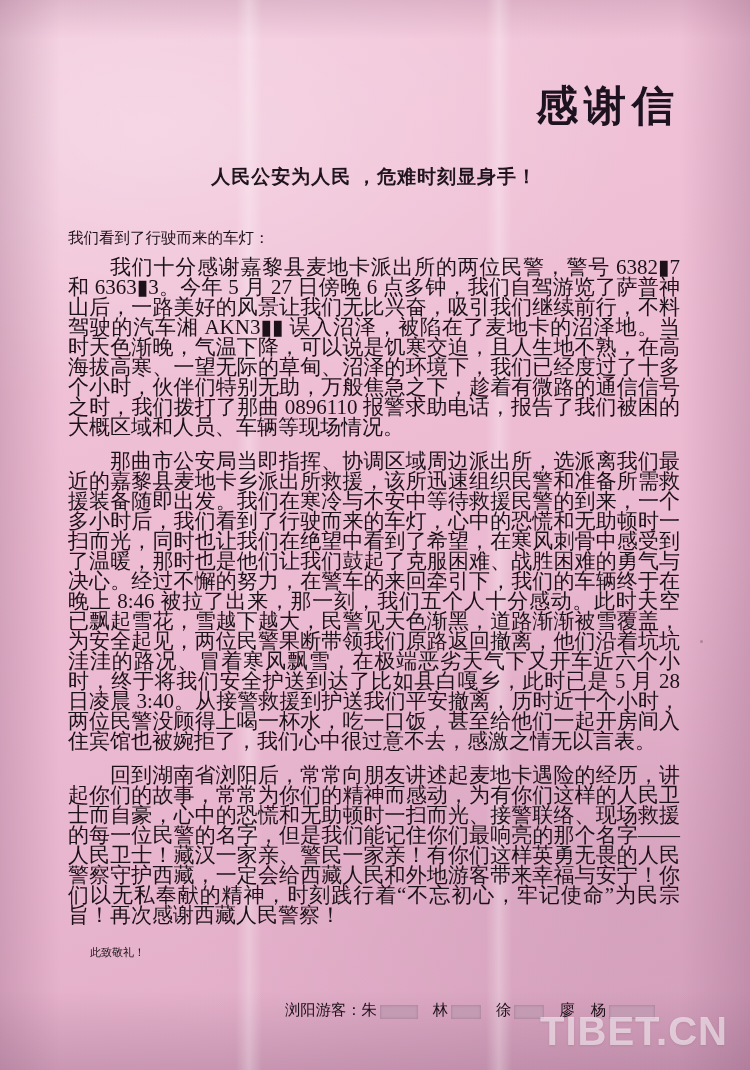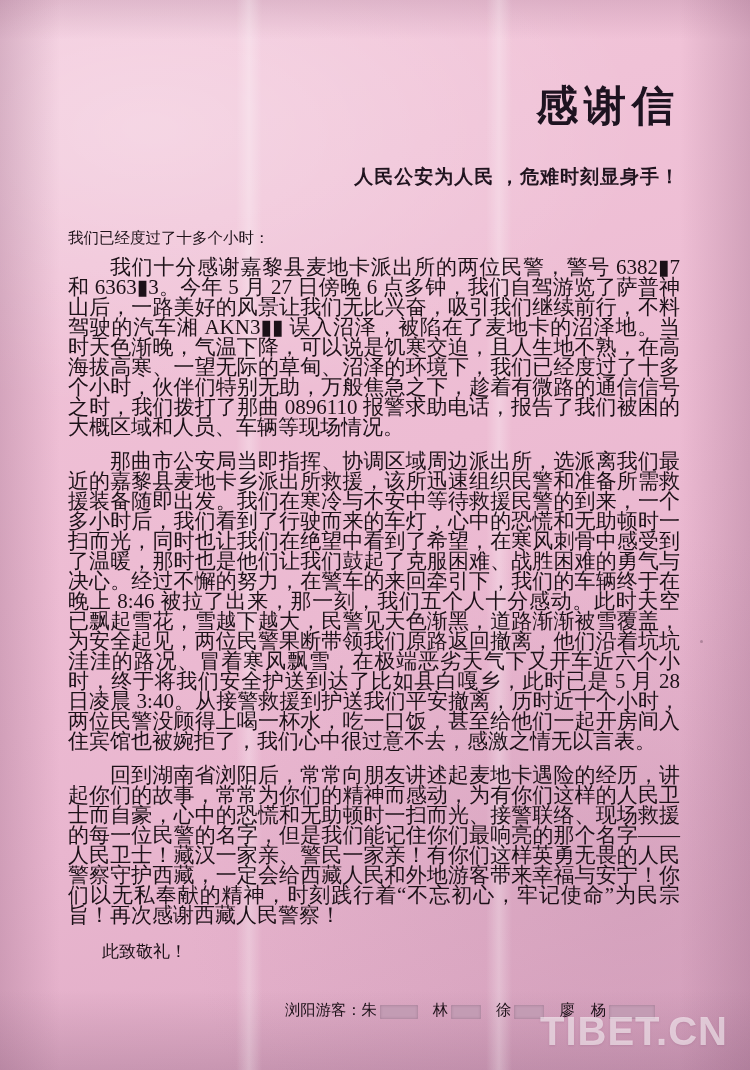--- a/index.html
+++ b/index.html
@@ -68,21 +68,21 @@
   .title {
     text-align: right;
     font-size: 42px;
     font-weight: bold;
     letter-spacing: 6px;
     color: #1d1320;
     margin: 18px 0 0 0;
     font-family: "Liberation Serif", "DejaVu Serif", serif;
   }
   .subtitle {
-    text-align: right;
+    text-align: center;
     font-size: 19px;
     font-weight: bold;
     color: #20141f;
     margin-top: 30px;
     letter-spacing: 1px;
   }
   .salutation {
     margin-top: 36px;
     font-size: 15.5px;
     color: #1c1118;
@@ -99,21 +99,21 @@
   .para {
     text-indent: 2em;
     margin: 0 0 0 0;
   }
   .para + .para {
     margin-top: 14px;
   }
   .closing {
     text-indent: 2em;
     margin-top: 12px;
-    font-size: 17px;
+    font-size: 11px;
     line-height: 30px;
     color: #1c1118;
   }
   .sign-block {
     margin-top: 26px;
     text-align: right;
     font-size: 15.3px;
     line-height: 34px;
     color: #1c1118;
     padding-right: 24px;
@@ -162,21 +162,21 @@
   <div class="shade-bottom"></div>
   <div class="fold f1"></div>
   <div class="fold f2"></div>
 
   <div class="speck" style="left:540px; top:866px; width:4px; height:4px;"></div>
   <div class="speck" style="left:700px; top:640px; width:3px; height:3px;"></div>
 
   <div class="content">
     <h1 class="title">感谢信</h1>
     <div class="subtitle">人民公安为人民 ，危难时刻显身手！</div>
-    <div class="salutation">我们已经度过了十多个小时：</div>
+    <div class="salutation">我们看到了行驶而来的车灯：</div>
 
     <div class="body-text">
       <p class="para">我们十分感谢嘉黎县麦地卡派出所的两位民警，警号 6382▮7 和 6363▮3。今年 5 月 27 日傍晚 6 点多钟，我们自驾游览了萨普神山后，一路美好的风景让我们无比兴奋，吸引我们继续前行，不料驾驶的汽车湘 AKN3▮▮ 误入沼泽，被陷在了麦地卡的沼泽地。当时天色渐晚，气温下降，可以说是饥寒交迫，且人生地不熟，在高海拔高寒、一望无际的草甸、沼泽的环境下，我们已经度过了十多个小时，伙伴们特别无助，万般焦急之下，趁着有微路的通信信号之时，我们拨打了那曲 0896110 报警求助电话，报告了我们被困的大概区域和人员、车辆等现场情况。</p>
       <p class="para">那曲市公安局当即指挥、协调区域周边派出所，选派离我们最近的嘉黎县麦地卡乡派出所救援，该所迅速组织民警和准备所需救援装备随即出发。我们在寒冷与不安中等待救援民警的到来，一个多小时后，我们看到了行驶而来的车灯，心中的恐慌和无助顿时一扫而光，同时也让我们在绝望中看到了希望，在寒风刺骨中感受到了温暖，那时也是他们让我们鼓起了克服困难、战胜困难的勇气与决心。经过不懈的努力，在警车的来回牵引下，我们的车辆终于在晚上 8:46 被拉了出来，那一刻，我们五个人十分感动。此时天空已飘起雪花，雪越下越大，民警见天色渐黑，道路渐渐被雪覆盖，为安全起见，两位民警果断带领我们原路返回撤离，他们沿着坑坑洼洼的路况、冒着寒风飘雪，在极端恶劣天气下又开车近六个小时，终于将我们安全护送到达了比如县白嘎乡，此时已是 5 月 28 日凌晨 3:40。从接警救援到护送我们平安撤离，历时近十个小时，两位民警没顾得上喝一杯水，吃一口饭，甚至给他们一起开房间入住宾馆也被婉拒了，我们心中很过意不去，感激之情无以言表。</p>
       <p class="para">回到湖南省浏阳后，常常向朋友讲述起麦地卡遇险的经历，讲起你们的故事，常常为你们的精神而感动，为有你们这样的人民卫士而自豪，心中的恐慌和无助顿时一扫而光、接警联络、现场救援的每一位民警的名字，但是我们能记住你们最响亮的那个名字——人民卫士！藏汉一家亲、警民一家亲！有你们这样英勇无畏的人民警察守护西藏，一定会给西藏人民和外地游客带来幸福与安宁！你们以无私奉献的精神，时刻践行着“不忘初心，牢记使命”为民宗旨！再次感谢西藏人民警察！</p>
     </div>
 
     <div class="closing">此致敬礼！</div>
 
     <div class="sign-block">

